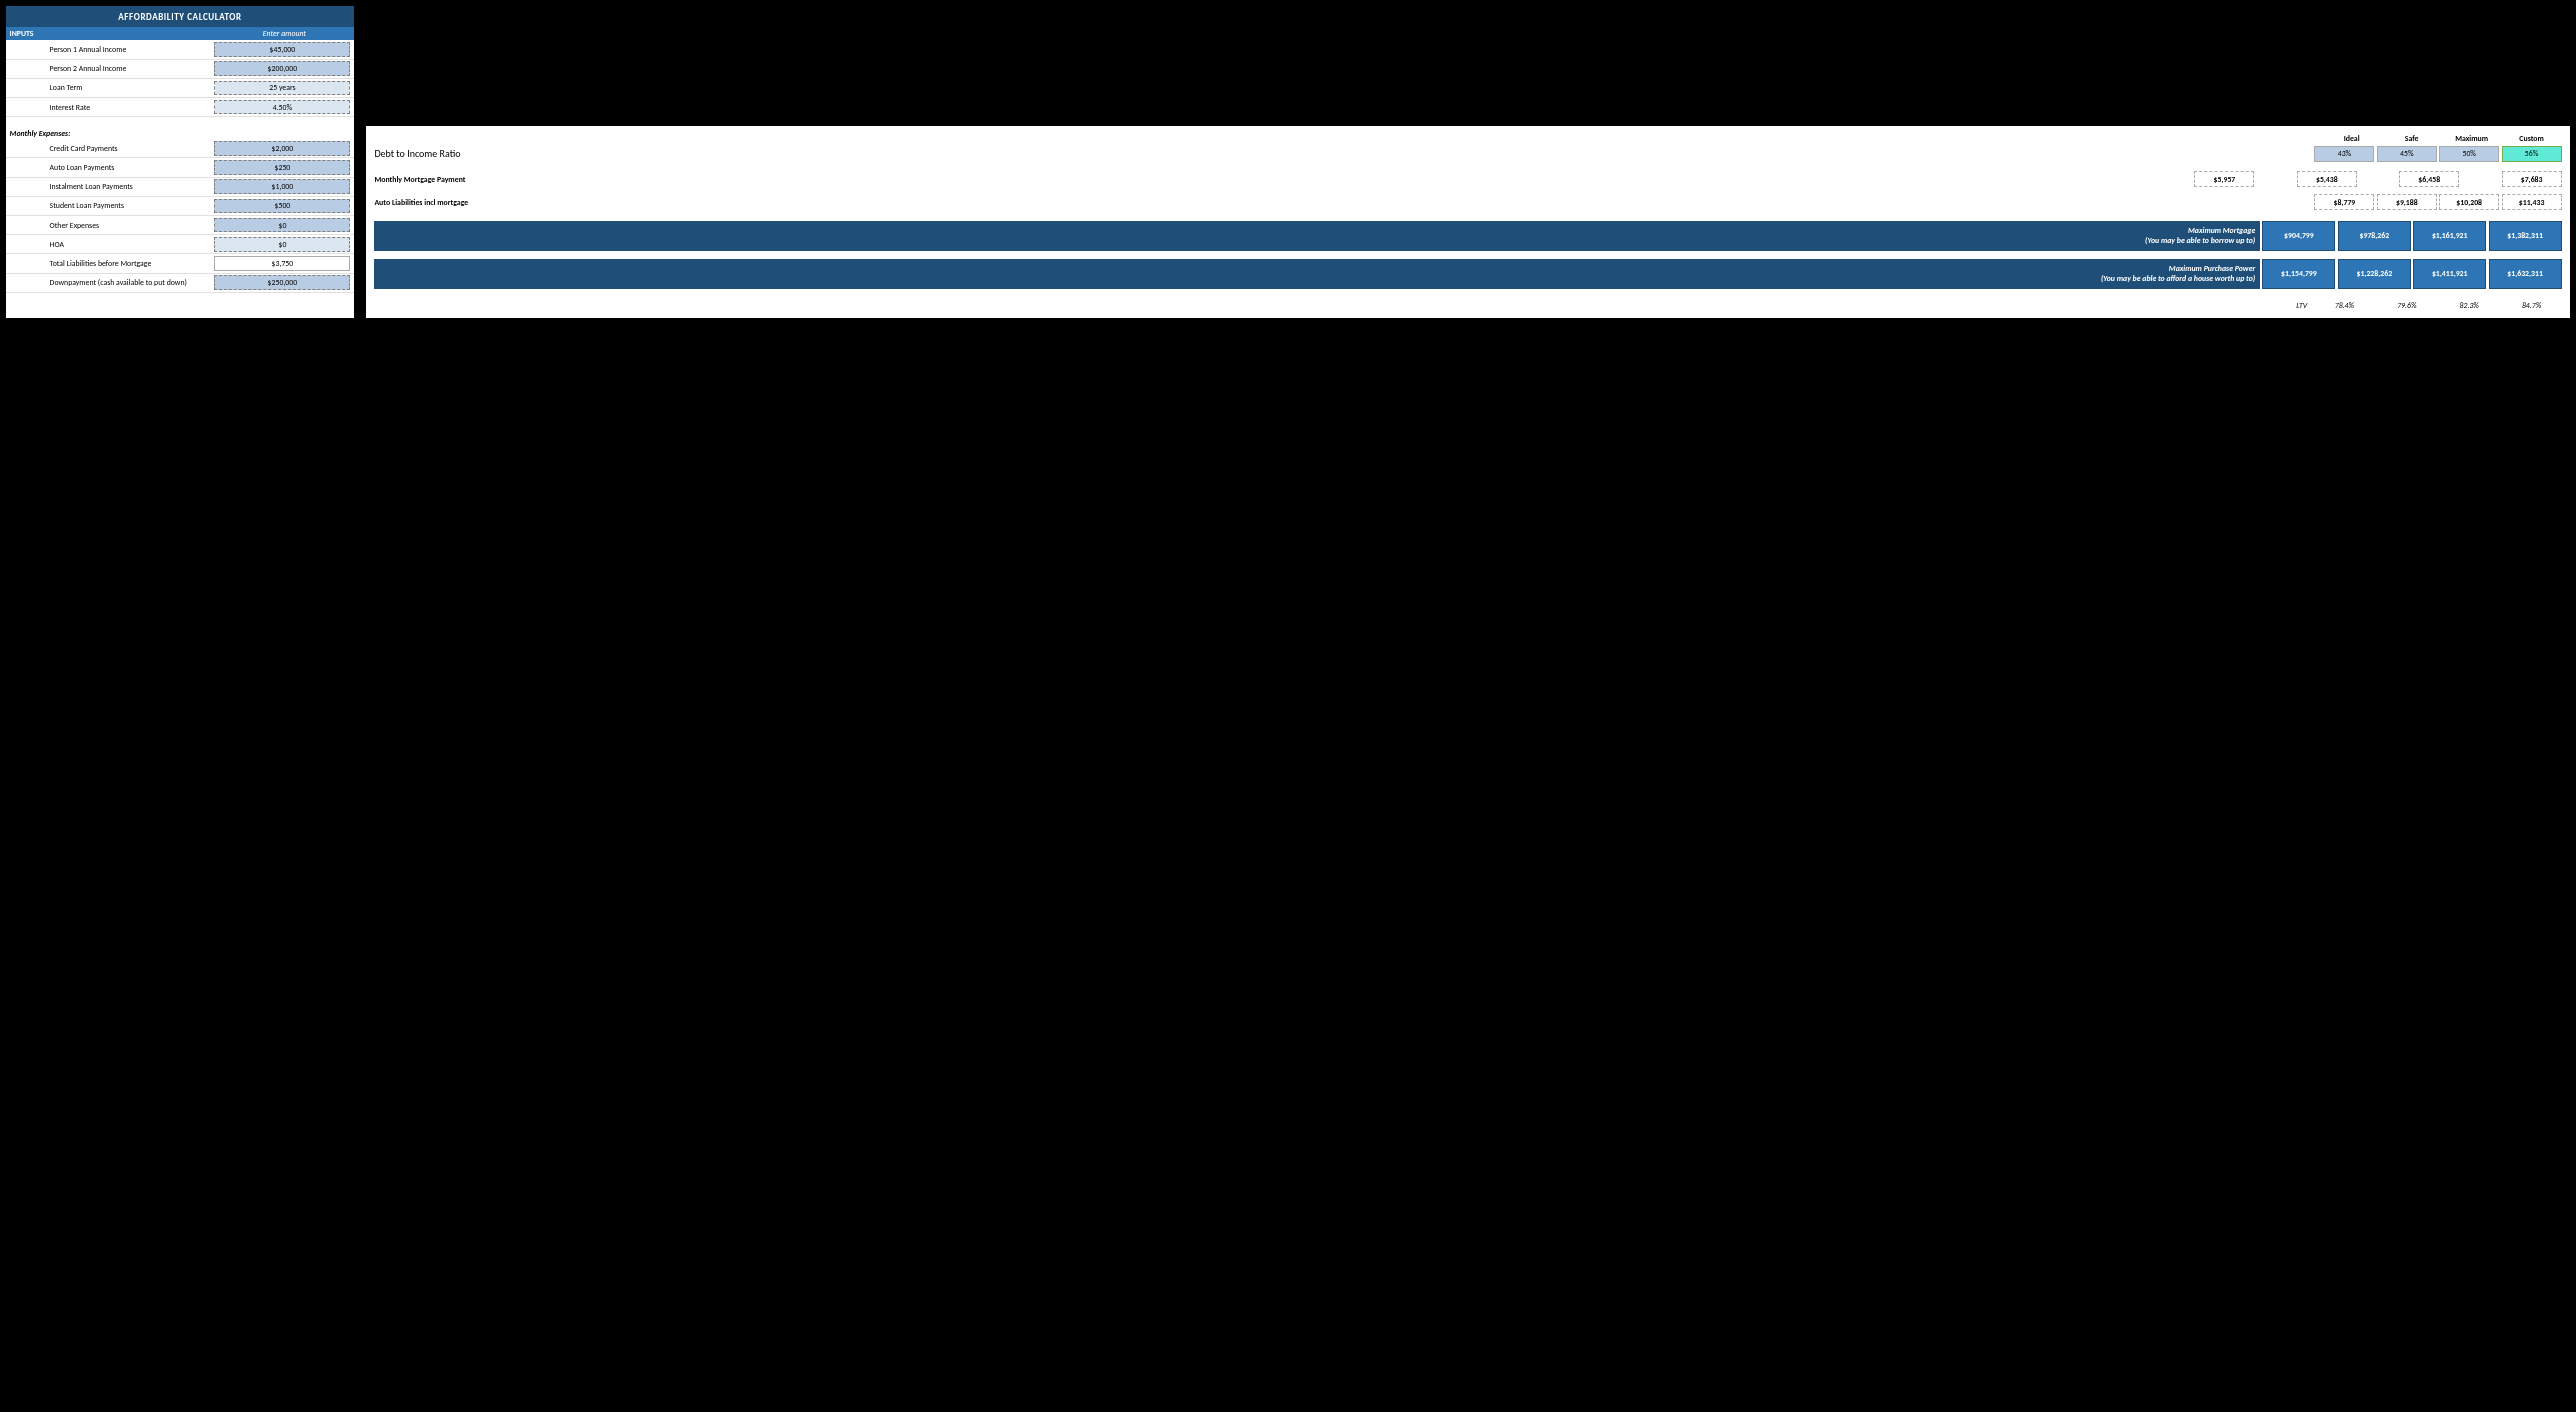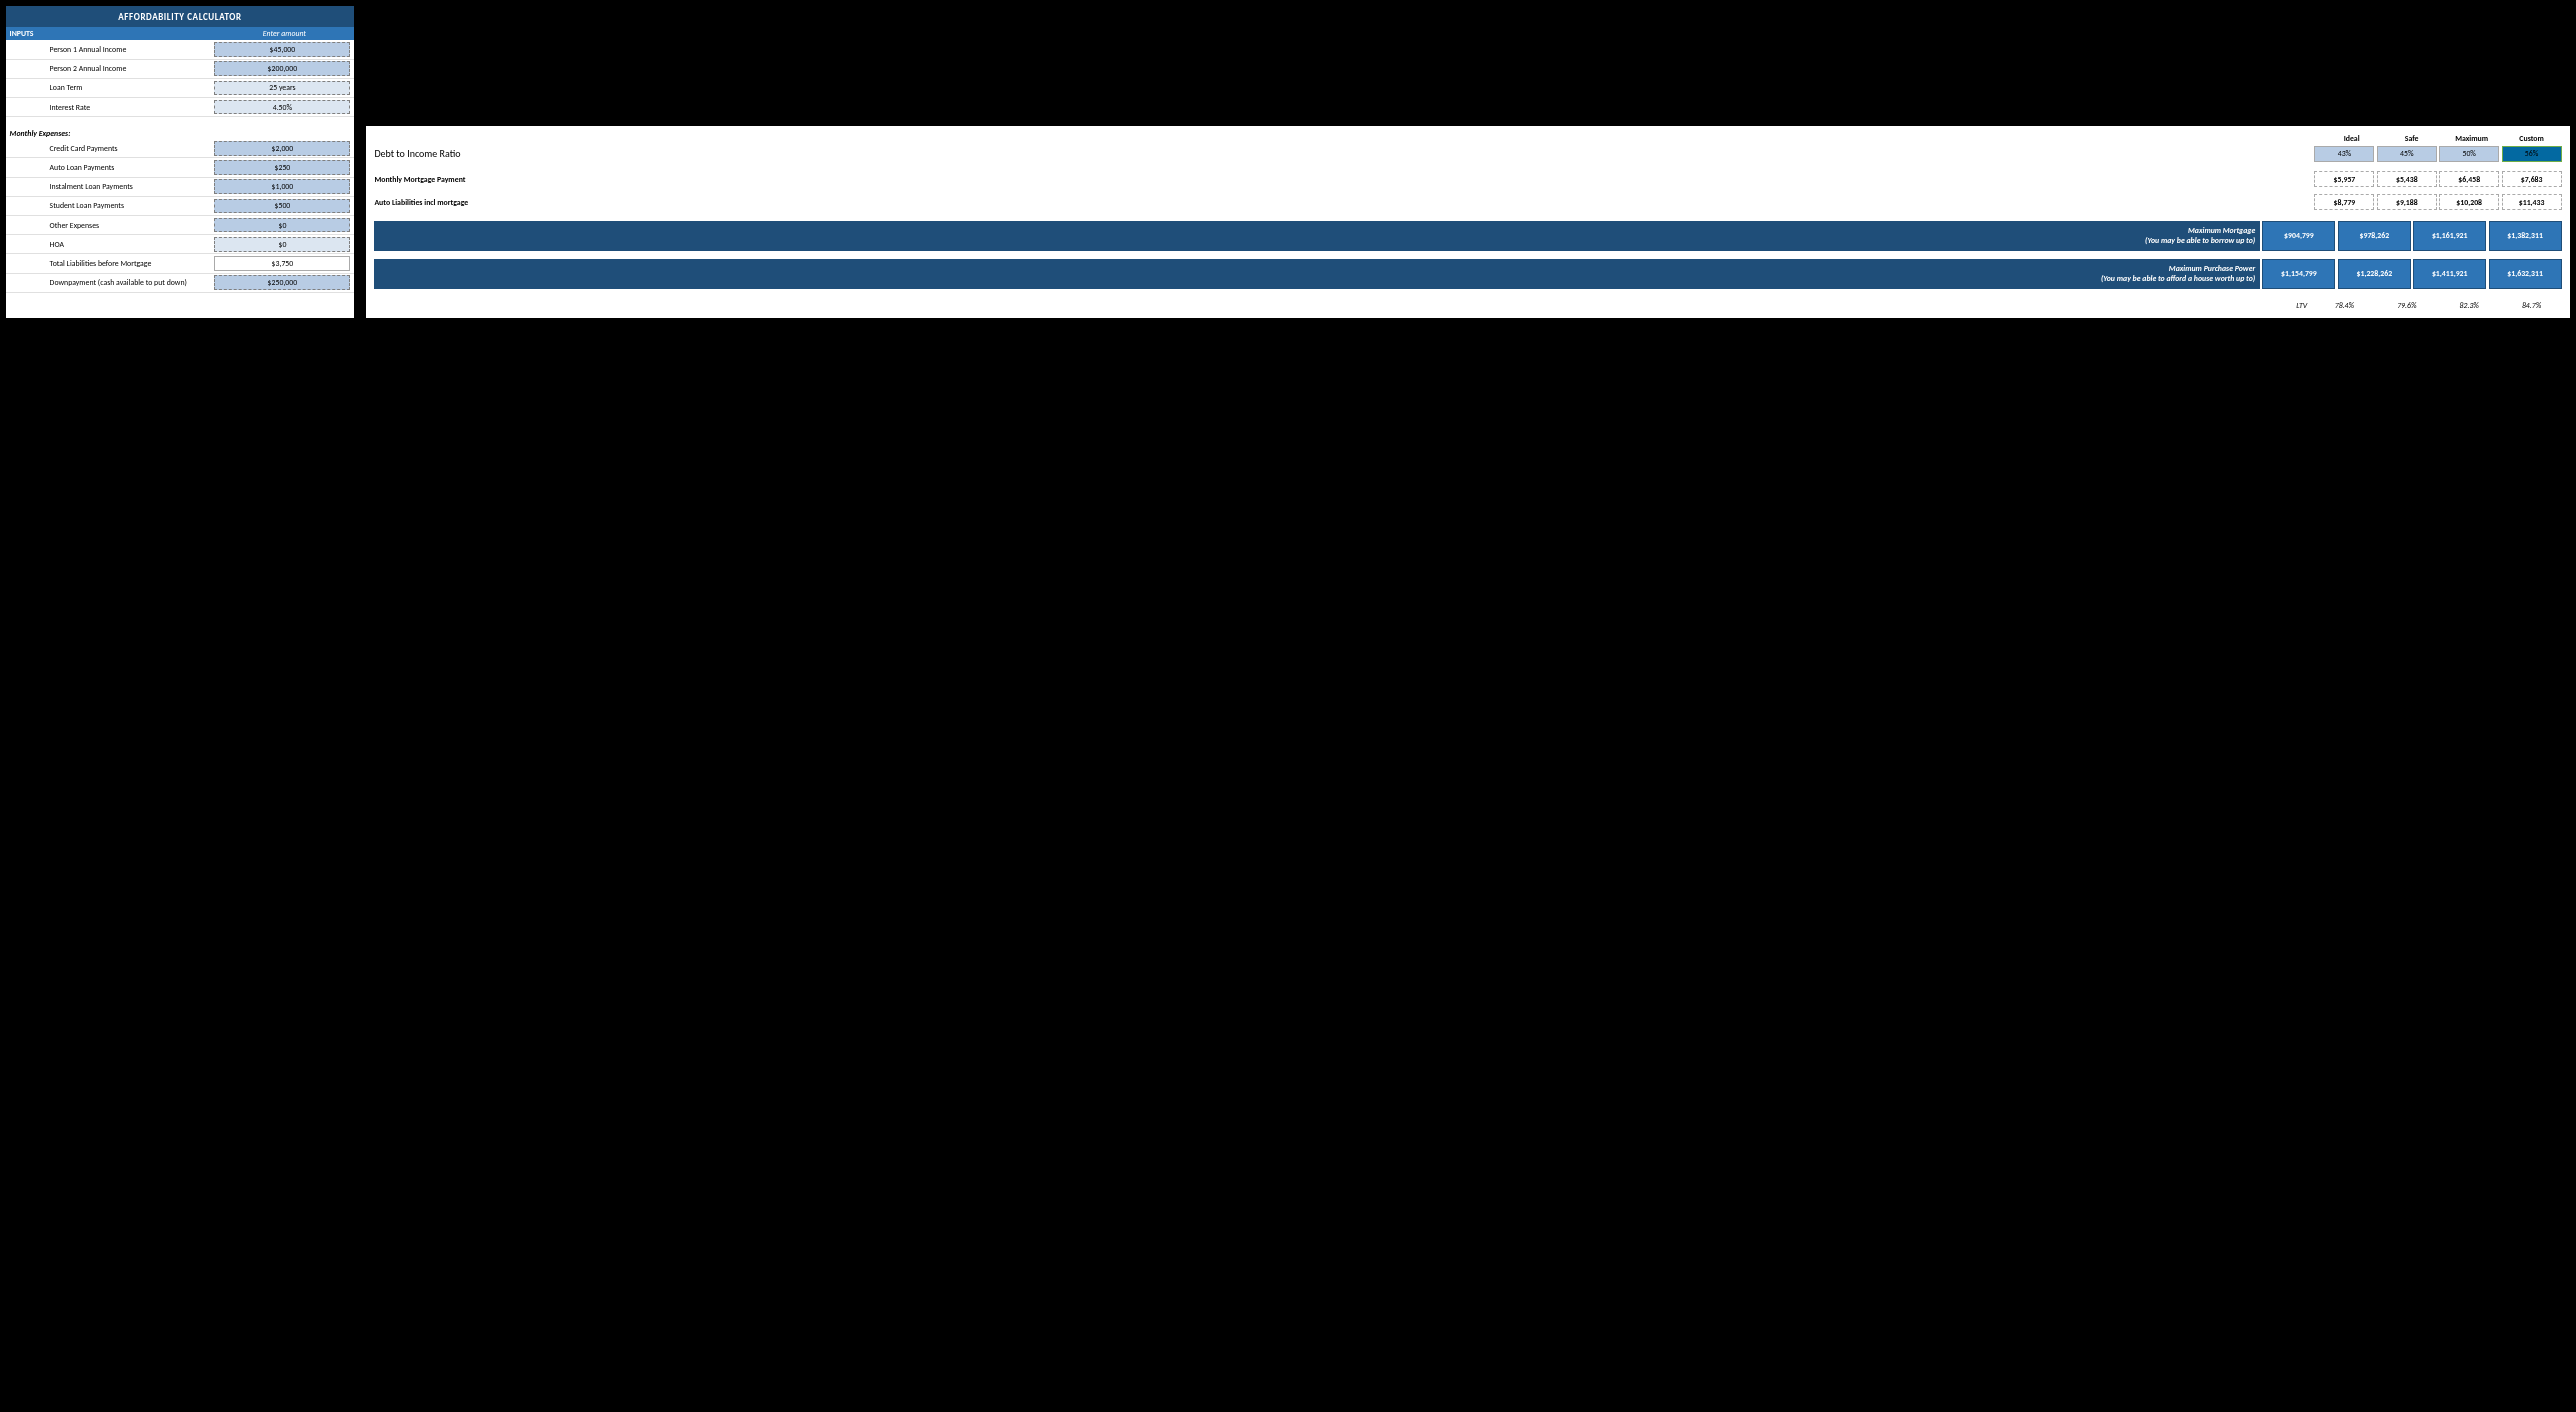--- a/index.html
+++ b/index.html
@@ -123,28 +123,29 @@
     .ratio-cell {
       width: 60px;
       text-align: center;
       padding: 2.4px 3.6px;
       font-size: 7.8px;
       background: #b8cce4;
       border: 0.6px solid #aaa;
       margin-left: 2.4px;
     }
     .ratio-cell.custom-green {
-      background: #0369a1;
+      background: #5eead4;
       border: 1.2px solid #70ad47;
     }
     .result-row {
       display: flex;
       align-items: center;
       margin-bottom: 3.6px;
       background: #fff;
+      gap: 40px;
     }
     .result-label {
       flex: 1;
       font-weight: bold;
       font-size: 7.8px;
       padding-right: 3.6px;
     }
     .result-cell {
       width: 60px;
       text-align: center;

